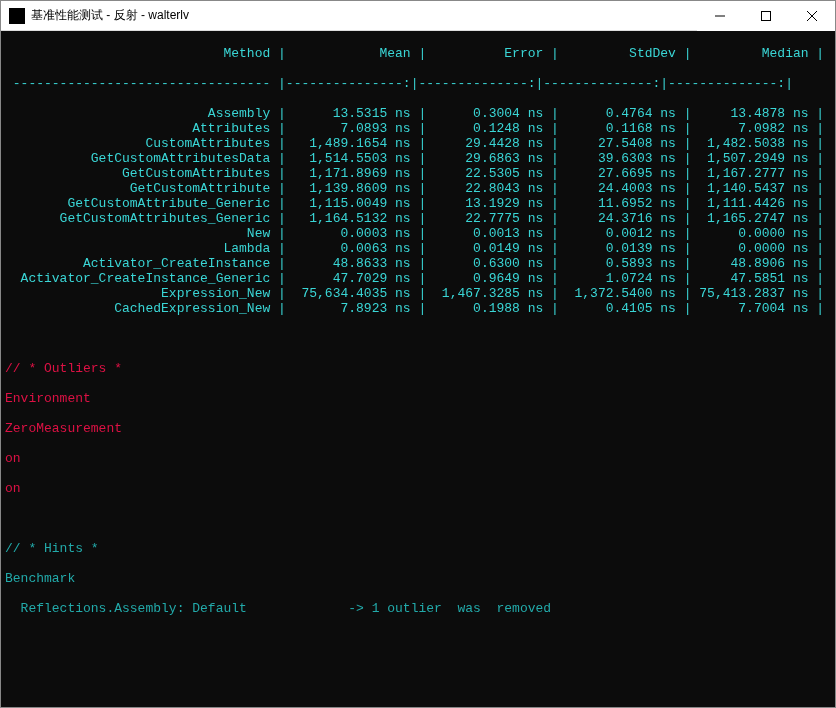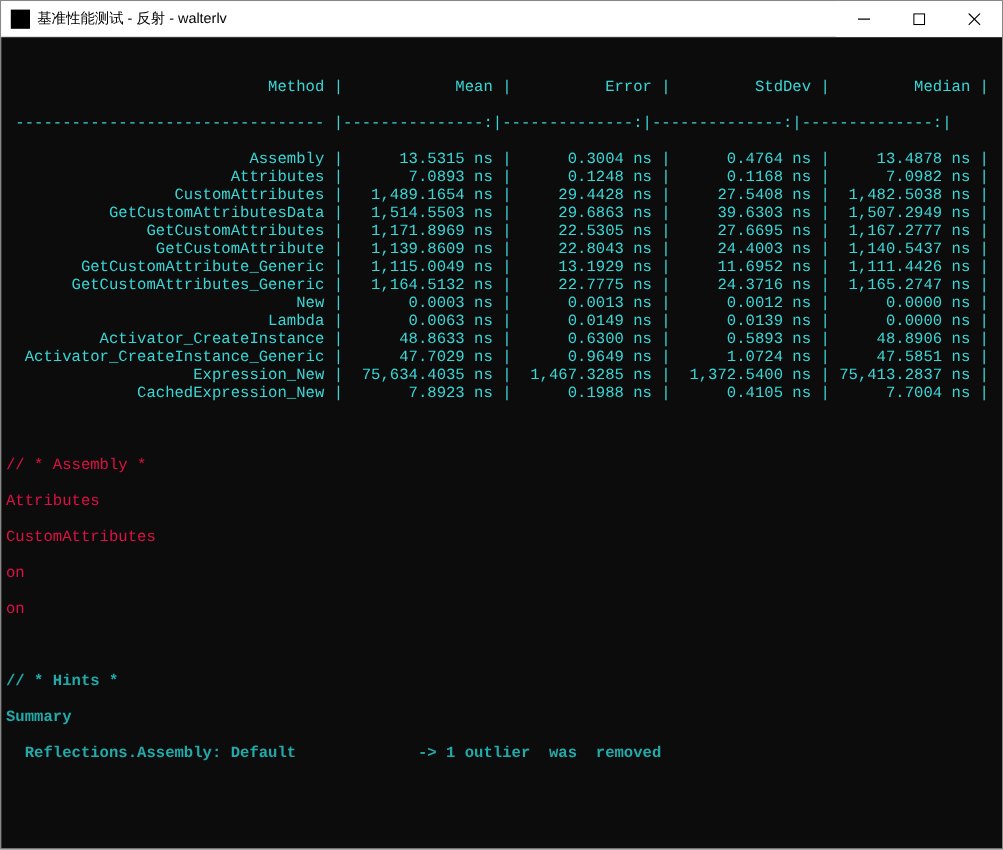--- a/index.html
+++ b/index.html
@@ -4,23 +4,23 @@
 <style>
   * { margin: 0; padding: 0; box-sizing: border-box; }
   body { font-family: Consolas, "Courier New", monospace; font-size: 13px; background: #fff; }
   .window { width: 836px; height: 708px; border: 1px solid #888; background: #fff; display: flex; flex-direction: column; }
   .titlebar { height: 30px; background: #fff; display: flex; align-items: center; padding: 0 0 0 8px; border-bottom: 1px solid #ddd; }
   .titlebar-icon { width: 16px; height: 16px; background: #000; margin-right: 6px; }
   .titlebar-text { flex: 1; font-family: "Segoe UI", sans-serif; font-size: 12px; color: #000; }
   .win-controls { display: flex; }
   .win-btn { width: 46px; height: 30px; display: flex; align-items: center; justify-content: center; font-family: "Segoe UI", sans-serif; background: #fff; }
   .win-btn svg { width: 10px; height: 10px; }
-  .terminal { flex: 1; background: #0c0c0c; color: #ccc; padding: 19px 0 4px 4px; overflow: hidden; white-space: pre; line-height: 15px; letter-spacing: 0; }
+  .terminal { flex: 1; background: #0c0c0c; color: #ccc; padding: 0 0 4px 4px; overflow: hidden; white-space: pre; line-height: 15px; letter-spacing: 0; }
   .cyan { color: #3ad6d6; }
-  .teal { color: #2aa; font-weight: bold; }
+  .teal { color: #2aa; }
   .red { color: #d14; }
   .sep { color: #3ad6d6; }
   .row { white-space: pre; }
 </style>
 </head>
 <body>
 
 <div class="window">
   <div class="titlebar">
     <div class="titlebar-icon"></div>
@@ -42,28 +42,28 @@
             <line x1="10" y1="0" x2="0" y2="10" stroke="#000" stroke-width="1"></line>
           </svg>
         </div>
     </div>
   </div>
   <div class="terminal">
 <div class="row cyan" id="header-row">                            Method |            Mean |          Error |         StdDev |         Median |</div>
 <div class="row sep" id="sep-row"> --------------------------------- |---------------:|--------------:|--------------:|--------------:|</div>
 <div id="data-rows"><div class="row cyan">                          Assembly |      13.5315 ns |      0.3004 ns |      0.4764 ns |     13.4878 ns |</div><div class="row cyan">                        Attributes |       7.0893 ns |      0.1248 ns |      0.1168 ns |      7.0982 ns |</div><div class="row cyan">                  CustomAttributes |   1,489.1654 ns |     29.4428 ns |     27.5408 ns |  1,482.5038 ns |</div><div class="row cyan">           GetCustomAttributesData |   1,514.5503 ns |     29.6863 ns |     39.6303 ns |  1,507.2949 ns |</div><div class="row cyan">               GetCustomAttributes |   1,171.8969 ns |     22.5305 ns |     27.6695 ns |  1,167.2777 ns |</div><div class="row cyan">                GetCustomAttribute |   1,139.8609 ns |     22.8043 ns |     24.4003 ns |  1,140.5437 ns |</div><div class="row cyan">        GetCustomAttribute_Generic |   1,115.0049 ns |     13.1929 ns |     11.6952 ns |  1,111.4426 ns |</div><div class="row cyan">       GetCustomAttributes_Generic |   1,164.5132 ns |     22.7775 ns |     24.3716 ns |  1,165.2747 ns |</div><div class="row cyan">                               New |       0.0003 ns |      0.0013 ns |      0.0012 ns |      0.0000 ns |</div><div class="row cyan">                            Lambda |       0.0063 ns |      0.0149 ns |      0.0139 ns |      0.0000 ns |</div><div class="row cyan">          Activator_CreateInstance |      48.8633 ns |      0.6300 ns |      0.5893 ns |     48.8906 ns |</div><div class="row cyan">  Activator_CreateInstance_Generic |      47.7029 ns |      0.9649 ns |      1.0724 ns |     47.5851 ns |</div><div class="row cyan">                    Expression_New |  75,634.4035 ns |  1,467.3285 ns |  1,372.5400 ns | 75,413.2837 ns |</div><div class="row cyan">              CachedExpression_New |       7.8923 ns |      0.1988 ns |      0.4105 ns |      7.7004 ns |</div></div>
 <div class="row"> </div>
-<div class="row red">// * Assembly *</div>
-<div class="row red">Attributes</div>
-<div class="row red">CustomAttributes</div>
+<div class="row red">// * Outliers *</div>
+<div class="row red">Environment</div>
+<div class="row red">ZeroMeasurement</div>
 <div class="row red">on</div>
 <div class="row red">on</div>
 <div class="row"> </div>
 <div class="row teal">// * Hints *</div>
-<div class="row teal">Summary</div>
+<div class="row teal">Benchmark</div>
 <div class="row teal">  Reflections.Assembly: Default             -&gt; 1 outlier  was  removed</div>
 
 
 
 
 
 
 
 
 

